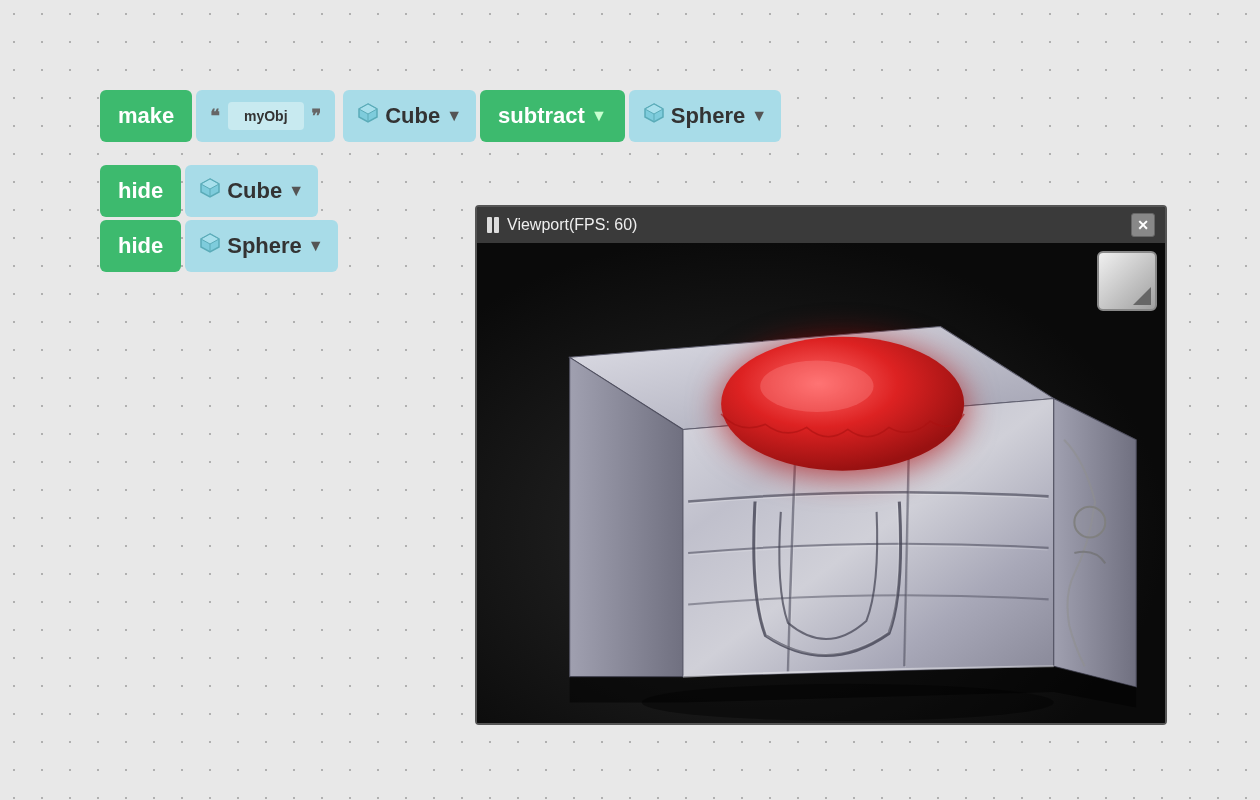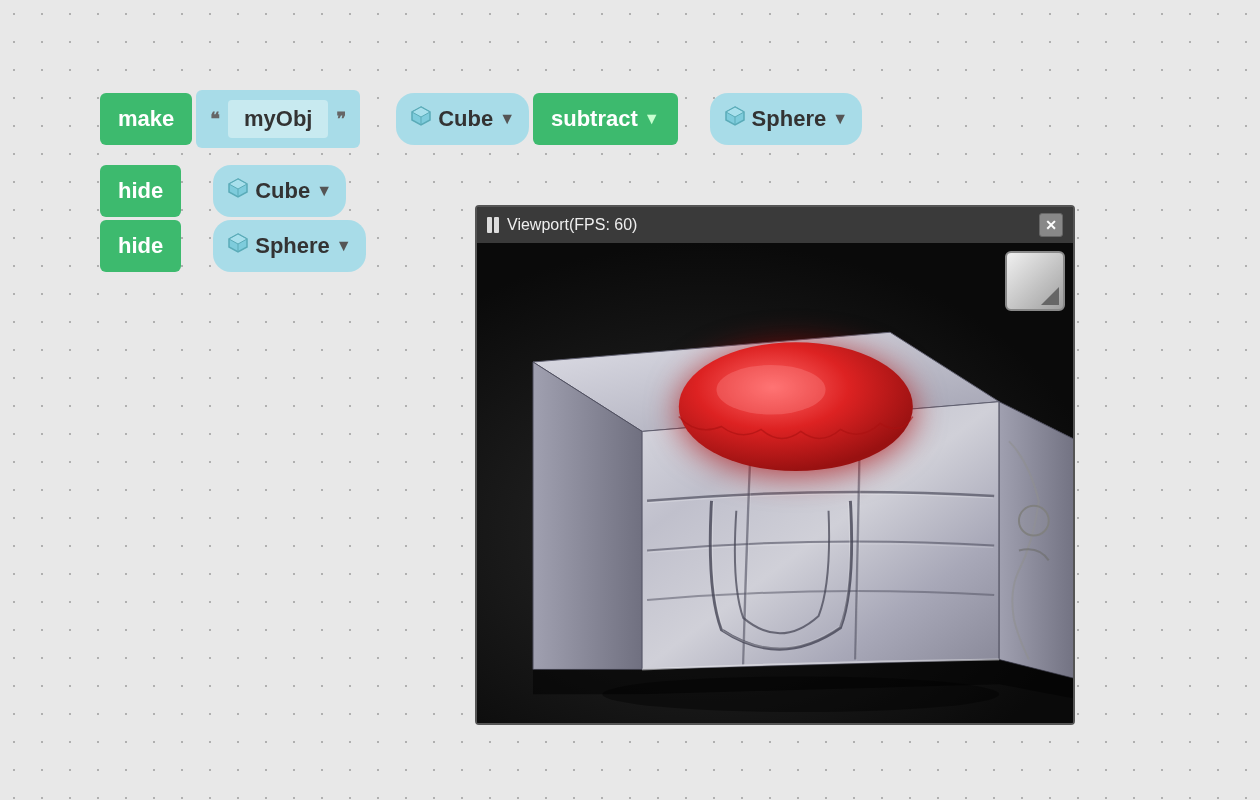--- a/index.html
+++ b/index.html
@@ -38,70 +38,69 @@
       padding: 10px 18px;
       display: flex;
       align-items: center;
       gap: 6px;
       position: relative;
       min-height: 52px;
     }
 
     .block-cyan {
       background: #a8dce8;
-      border-radius: 18px;
+      border-radius: 6px;
       color: #333;
       font-size: 22px;
       font-weight: 600;
       padding: 10px 14px;
       display: flex;
       align-items: center;
       gap: 6px;
       min-height: 52px;
       position: relative;
-      margin-left: 28px;
     }
 
     
     .block-quote {
       background: #a8dce8;
       border-radius: 6px;
       color: #555;
       font-size: 22px;
       font-weight: 700;
       padding: 10px 14px;
       display: flex;
       align-items: center;
       gap: 8px;
       min-height: 52px;
     }
 
     .block-name {
       background: #c8eaf0;
       border-radius: 4px;
       color: #333;
-      font-size: 22px;
+      font-size: 14px;
       padding: 6px 16px;
     }
 
     
     .dropdown-arrow {
       font-size: 16px;
       color: #555;
     }
 
     
     .gap-sm { width: 4px; }
 
     
     .viewport-window {
       position: absolute;
       top: 205px;
       left: 475px;
-      width: 600px;
+      width: 692px;
       height: 520px;
       border: 2px solid #555;
       border-radius: 4px;
       background: #1a1a1a;
       overflow: hidden;
     }
 
     .viewport-titlebar {
       background: #3a3a3a;
       color: #eee;

